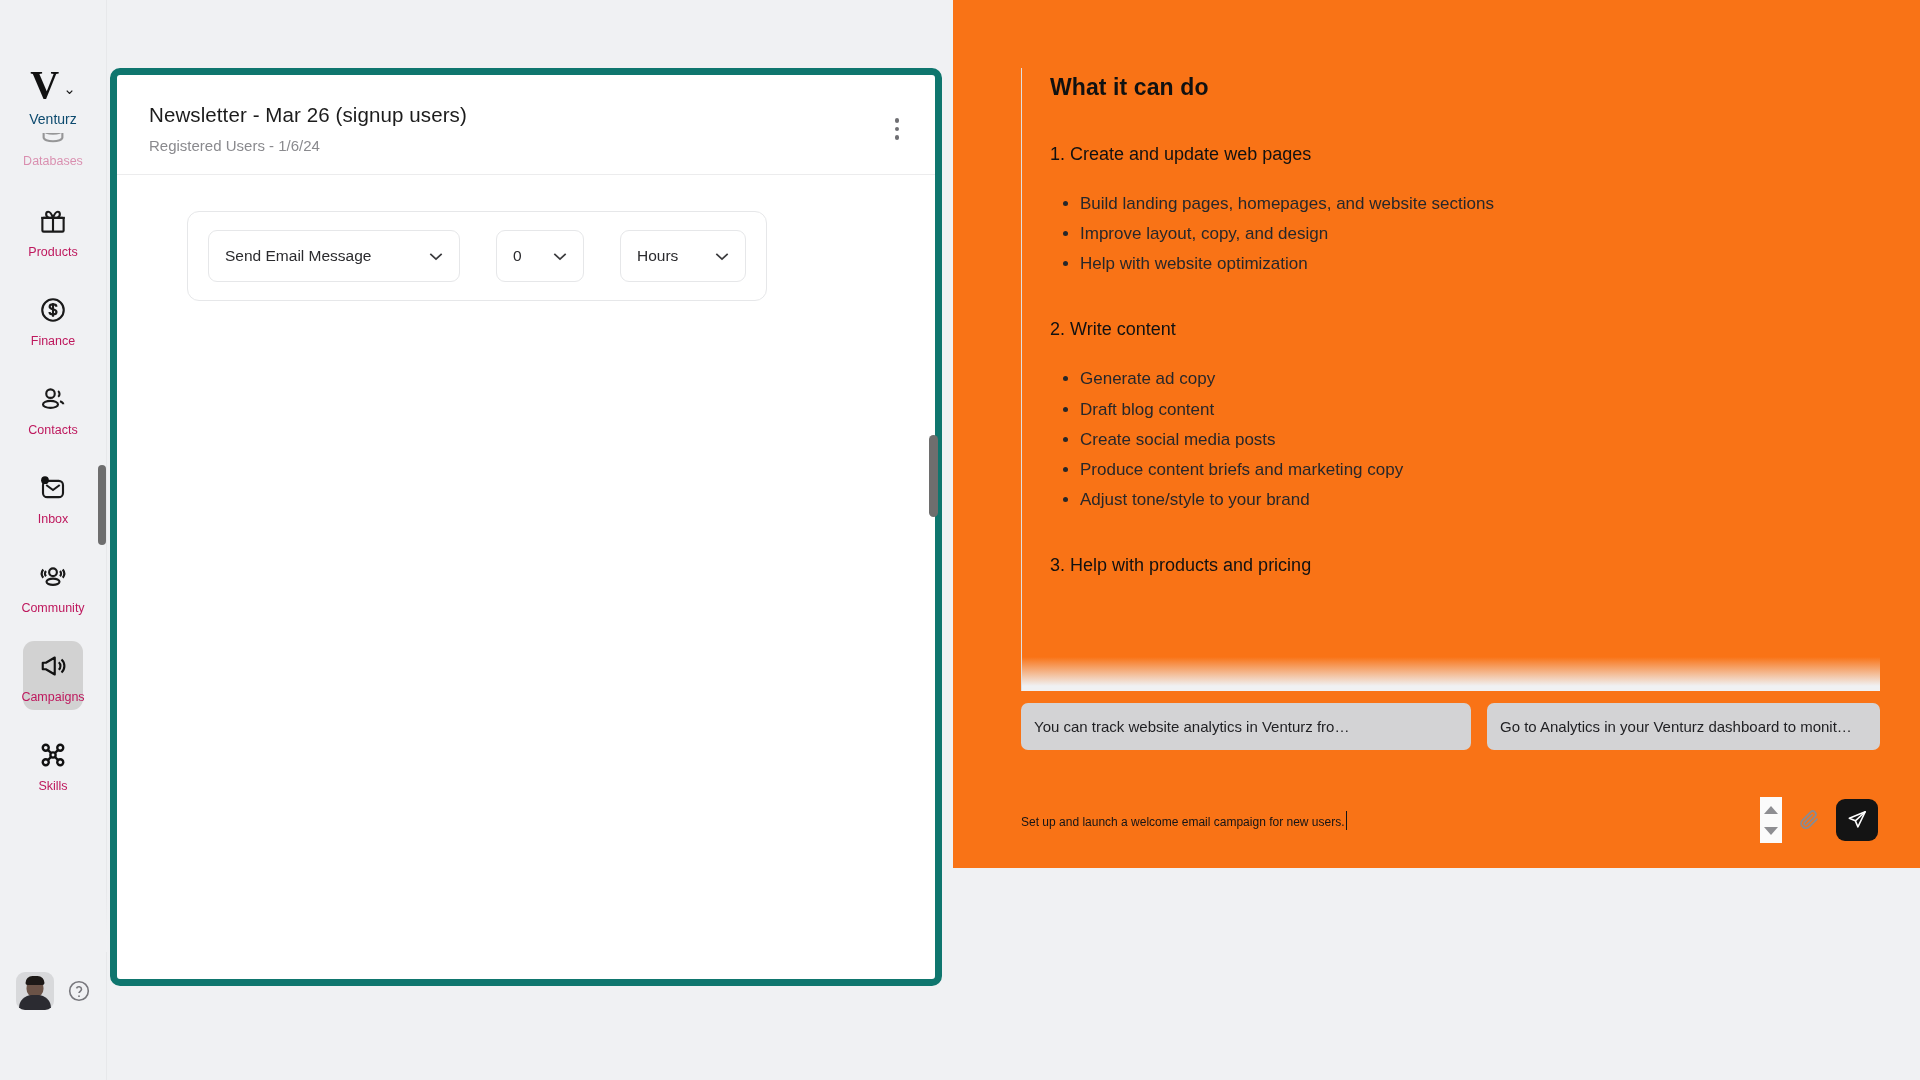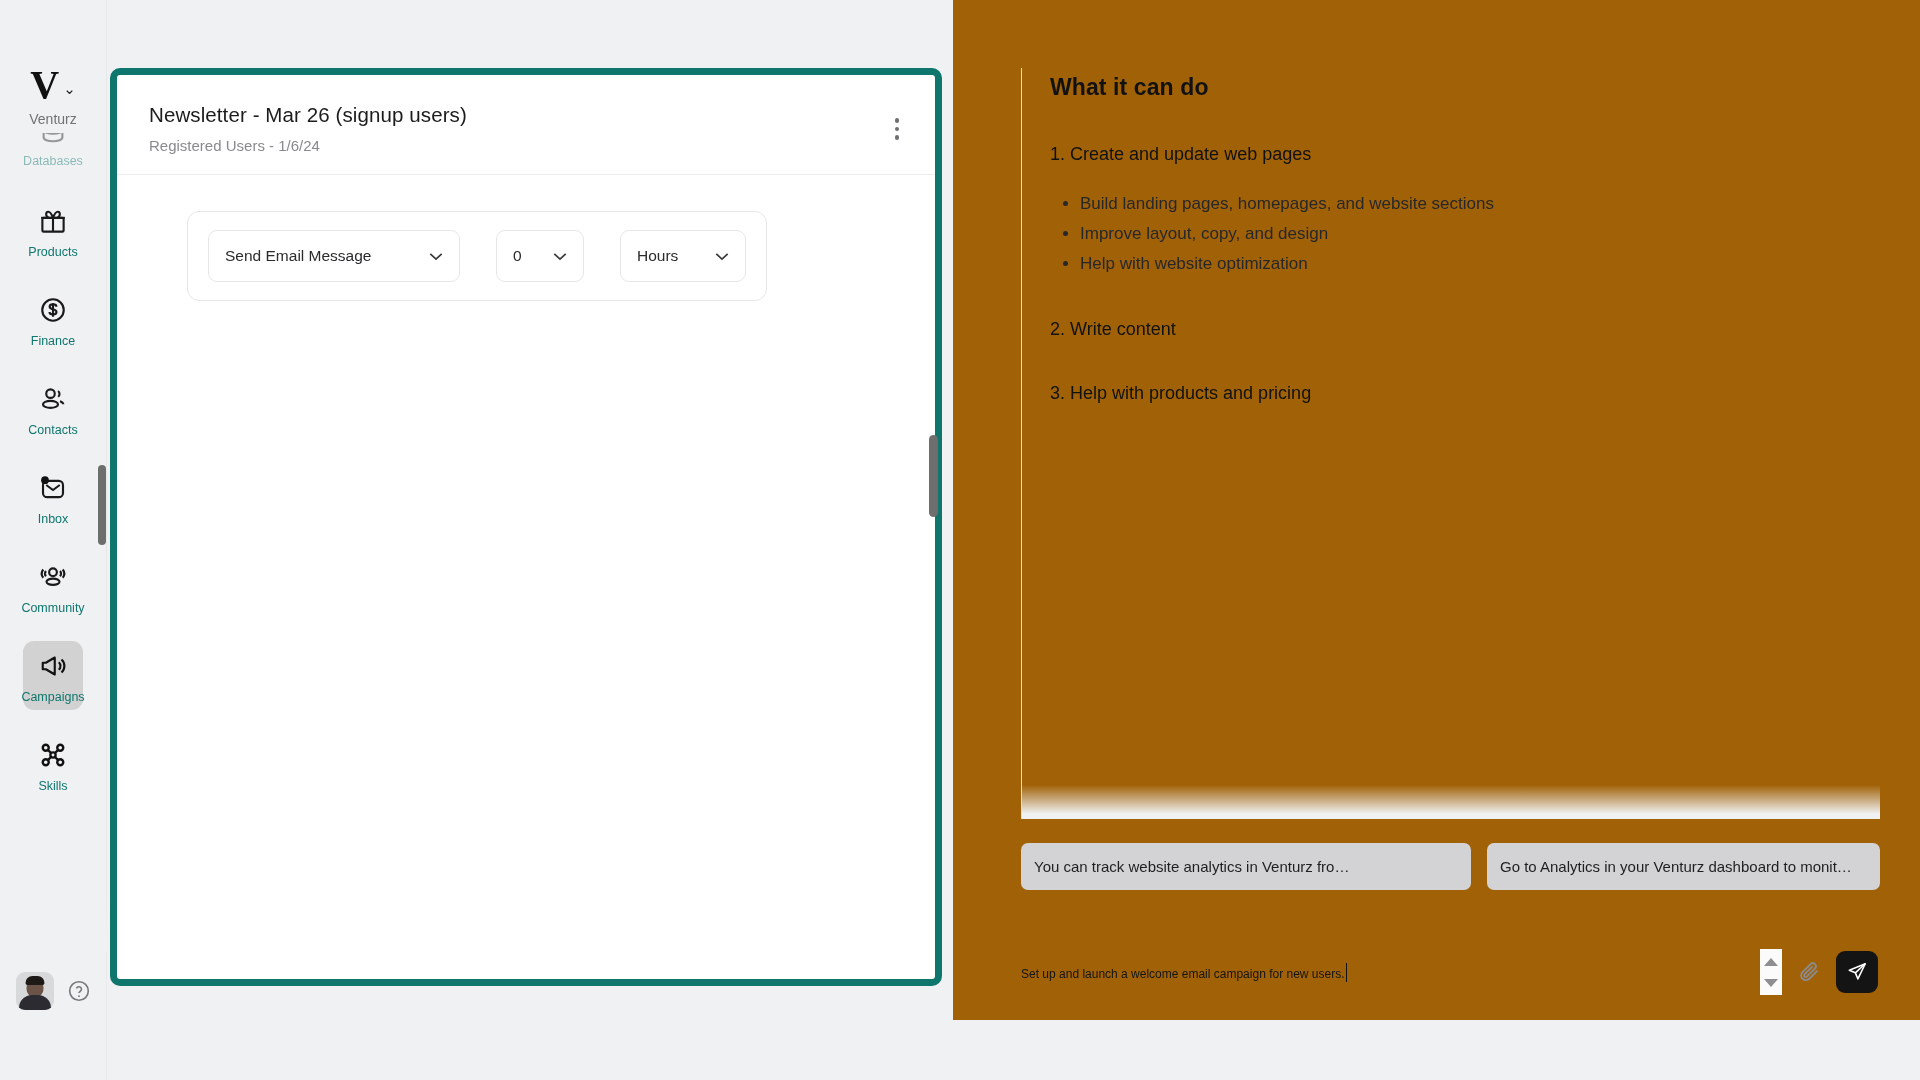--- a/index.html
+++ b/index.html
@@ -20,34 +20,34 @@
     border-right: 1px solid #e7e8ea;
   }
   .brand { margin-top: 66px; display: flex; flex-direction: column; align-items: center; }
   .brand-row { display: flex; align-items: flex-end; gap: 5px; }
   .brand-logo {
     font-size: 40px; font-weight: 800; line-height: 0.95;
     color: #111; font-family: "Liberation Serif", serif;
     letter-spacing: -1px;
   }
   .brand-caret { color: #1a1a1a; font-size: 15px; margin-bottom: 6px; }
-  .brand-name { font-size: 14px; color: #737373; margin-top: 7px; }
+  .brand-name { font-size: 14px; color: #0c4a6e; margin-top: 7px; }
 
   .navscroll {
     margin-top: 6px; width: 107px;
     flex: 1 1 auto; overflow: hidden; position: relative;
   }
   .navlist { display: flex; flex-direction: column; align-items: center; margin-top: -28px; }
   .nav-item {
     width: 60px; padding: 10px 0 6px;
     display: flex; flex-direction: column; align-items: center; gap: 9px;
     border-radius: 11px; margin-bottom: 20px; cursor: pointer;
   }
   .nav-item.active { background: #d2d2d2; }
-  .nav-item .lbl { font-size: 12.5px; color: #0f766e; white-space: nowrap; }
+  .nav-item .lbl { font-size: 12.5px; color: #be185d; white-space: nowrap; }
   .nav-item.faded { opacity: .45; margin-bottom: 22px; }
   .nav-icon { width: 30px; height: 30px; display: block; }
 
   .sb-scrollbar {
     position: absolute; left: 98px; top: 465px;
     width: 8px; height: 80px; border-radius: 5px; background: #6e6e6e;
   }
   .sb-fade {
     position: absolute; left: 0; bottom: 128px; width: 107px; height: 62px;
     background: linear-gradient(to bottom, rgba(240,241,243,0) 0%, #f0f1f3 75%);
@@ -102,22 +102,22 @@
   .ddl.unit { min-width: 126px; }
 
   .canvas-scrollbar {
     position: absolute; left: 822px; top: 435px;
     width: 9px; height: 82px; border-radius: 5px; background: #6e6e6e;
   }
 
   
   .chat {
     position: absolute; left: 953px; top: 0;
-    width: 967px; height: 1020px;
-    background: #a16207; display: flex; flex-direction: column; gap: 12px;
+    width: 967px; height: 868px;
+    background: #f97316; display: flex; flex-direction: column;
   }
   .chat-scroll {
     position: relative; flex: 1 1 auto;
     margin: 68px 40px 0 68px;
     border-left: 1px solid #dedfe1;
     padding: 0 0 0 28px; overflow: hidden;
   }
   .chat-scroll::after{
     content:""; position:absolute; left:0; right:0; bottom:0; height:34px;
     background: linear-gradient(to bottom, rgba(240,241,243,0), #f0f1f3 85%);
@@ -322,20 +322,27 @@
       <div class="md-h2">What it can do</div>
 
       <div class="md-h3">1. Create and update web pages</div>
       <ul class="md-ul">
         <li>Build landing pages, homepages, and website sections</li>
         <li>Improve layout, copy, and design</li>
         <li>Help with website optimization</li>
       </ul>
 
       <div class="md-h3">2. Write content</div>
+      <ul class="md-ul">
+        <li>Generate ad copy</li>
+        <li>Draft blog content</li>
+        <li>Create social media posts</li>
+        <li>Produce content briefs and marketing copy</li>
+        <li>Adjust tone/style to your brand</li>
+      </ul>
 
       <div class="md-h3">3. Help with products and pricing</div>
     </div>
 
     <div class="chips">
       <div class="chip c1">You can track website analytics in Venturz fro…</div>
       <div class="chip c2">Go to Analytics in your Venturz dashboard to monit…</div>
     </div>
 
     <div class="composer">

